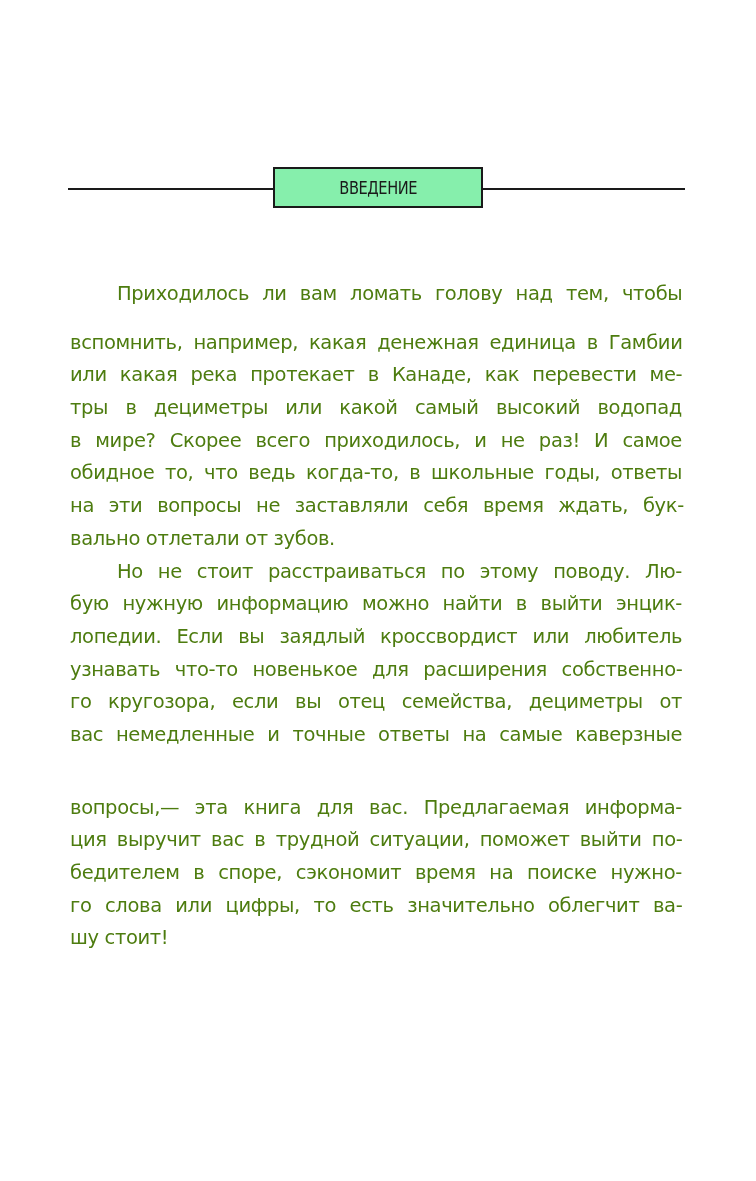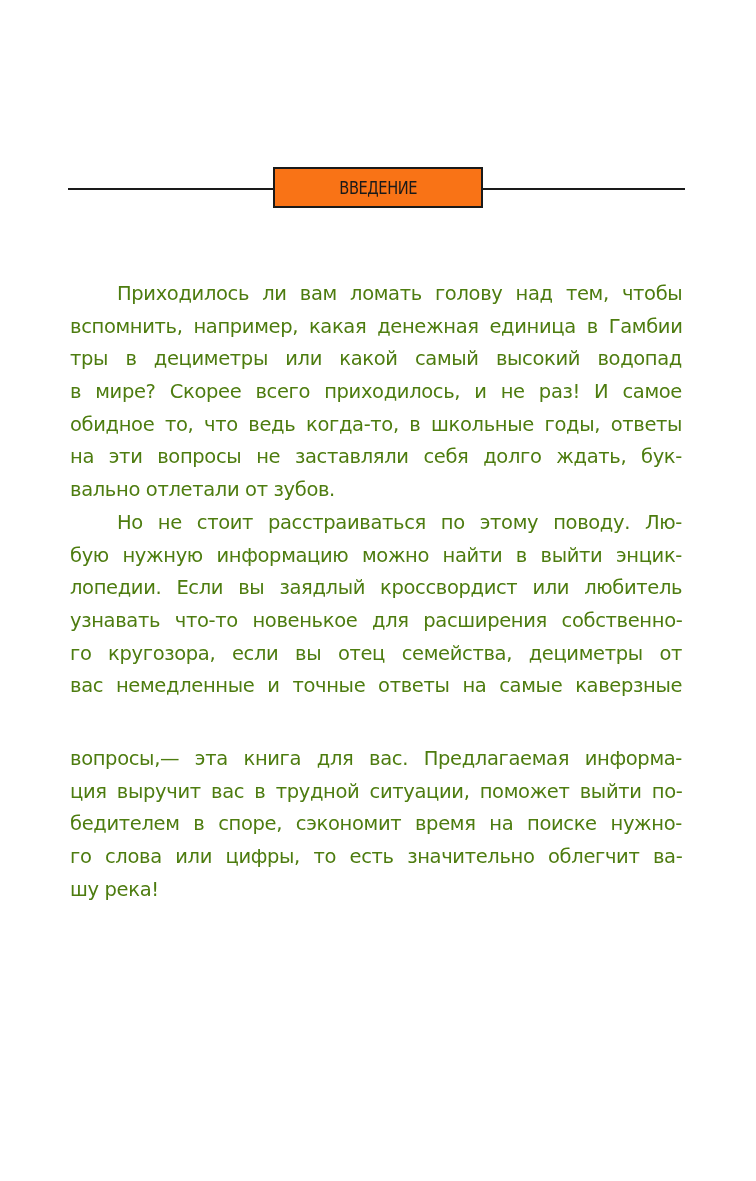--- a/index.html
+++ b/index.html
@@ -26,21 +26,21 @@
     .header-box {
       position: absolute;
       left: 273px;
       top: 167px;
       width: 206px;
       height: 37px;
       border: 2px solid #1a1a1a;
       display: flex;
       align-items: center;
       justify-content: center;
-      background: #f97316;
+      background: #86efac;
     }
     .header-title {
       font-family: "DejaVu Sans", sans-serif;
       font-size: 17px;
       letter-spacing: -0.5px;
       transform: scaleX(0.86);
       font-weight: normal;
       color: #1a1a1a;
     }
     .body-text {
@@ -73,33 +73,34 @@
 
 <div class="header-rule rule-left"></div>
 <div class="header-rule rule-right"></div>
 <div class="header-box">
   <span class="header-title">ВВЕДЕНИЕ</span>
 </div>
 
 <div class="body-text">
   <div>
     <span class="line indent" style="display: block; word-spacing: 7.28571px;">Приходилось ли вам ломать голову над тем, чтобы</span>
-    <span class="line" style="display: block; word-spacing: 5px;">вспомнить, например, какая денежная единица в Гамбии</span>
+    <span class="line" style="display: block; word-spacing: 5px; margin-top: 16px;">вспомнить, например, какая денежная единица в Гамбии</span>
+    <span class="line" style="display: block; word-spacing: 7.25px;">или какая река протекает в Канаде, как перевести ме-</span>
     <span class="line" style="display: block; word-spacing: 11.4286px;">тры в дециметры или какой самый высокий водопад</span>
     <span class="line" style="display: block; word-spacing: 8.22222px;">в мире? Скорее всего приходилось, и не раз! И самое</span>
     <span class="line" style="display: block; word-spacing: 4.75px;">обидное то, что ведь когда-то, в школьные годы, ответы</span>
-    <span class="line" style="display: block; word-spacing: 8.875px;">на эти вопросы не заставляли себя долго ждать, бук-</span>
+    <span class="line" style="display: block; word-spacing: 8.875px;">на эти вопросы не заставляли себя время ждать, бук-</span>
     <span class="line last">вально отлетали от зубов.</span>
   </div>
   <div>
     <span class="line indent" style="display: block; word-spacing: 9px;">Но не стоит расстраиваться по этому поводу. Лю-</span>
     <span class="line" style="display: block; word-spacing: 7.14286px;">бую нужную информацию можно найти в выйти энцик-</span>
     <span class="line" style="display: block; word-spacing: 9.16667px;">лопедии. Если вы заядлый кроссвордист или любитель</span>
     <span class="line" style="display: block; word-spacing: 8.8px;">узнавать что-то новенькое для расширения собственно-</span>
     <span class="line" style="display: block; word-spacing: 9.28571px;">го кругозора, если вы отец семейства, дециметры от</span>
     <span class="line" style="display: block; word-spacing: 7px;">вас немедленные и точные ответы на самые каверзные</span>
     <span class="line" style="display: block; word-spacing: 9.83333px; margin-top: 40px;">вопросы,— эта книга для вас. Предлагаемая информа-</span>
     <span class="line" style="display: block; word-spacing: 4.375px;">ция выручит вас в трудной ситуации, поможет выйти по-</span>
     <span class="line" style="display: block; word-spacing: 7.85714px;">бедителем в споре, сэкономит время на поиске нужно-</span>
     <span class="line" style="display: block; word-spacing: 7.625px;">го слова или цифры, то есть значительно облегчит ва-</span>
-    <span class="line last">шу река!</span>
+    <span class="line last">шу стоит!</span>
   </div>
 </div>
 
 </body></html>

